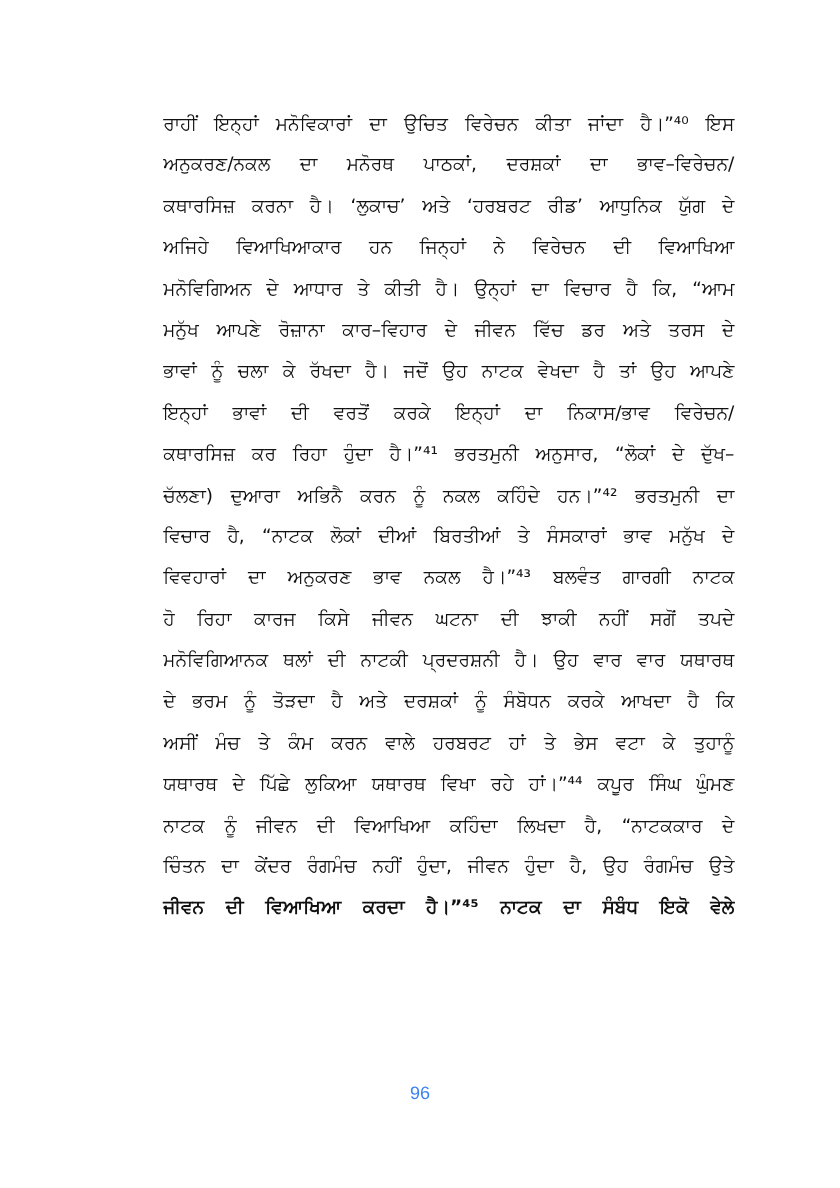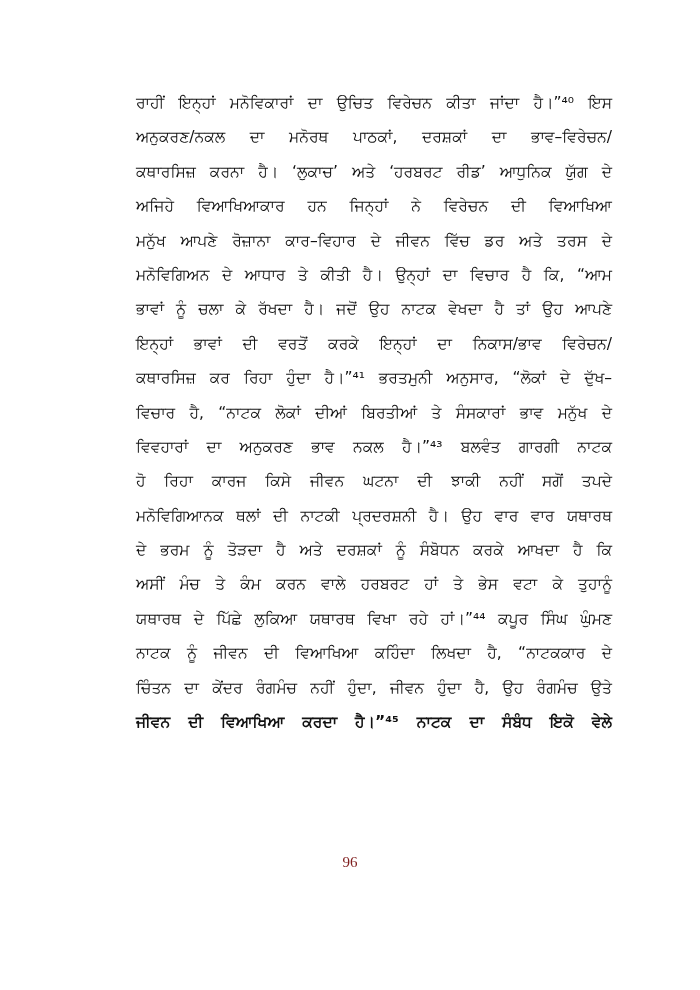--- a/index.html
+++ b/index.html
@@ -40,41 +40,42 @@
       overflow: visible;
     }
     .line.last {
       text-align-last: justify;
       font-weight: bold;
     }
     .page-number {
       position: absolute;
       left: 0;
       width: 700px;
-      top: 854px;
+      top: 903px;
       text-align: center;
-      font-family: Liberation Serif, serif;
+      font-family: Liberation Sans, sans-serif;
       font-size: 15px;
-      color: #7f1d1d;
+      color: #3b82f6;
     }
   </style>
 </head>
 <body>
 
 <div class="page">
   <div class="text-block">
     <span class="line">ਰਾਹੀਂ ਇਨ੍ਹਾਂ ਮਨੋਵਿਕਾਰਾਂ ਦਾ ਉਚਿਤ ਵਿਰੇਚਨ ਕੀਤਾ ਜਾਂਦਾ ਹੈ।”⁴⁰ ਇਸ</span>
     <span class="line">ਅਨੁਕਰਣ/ਨਕਲ ਦਾ ਮਨੋਰਥ ਪਾਠਕਾਂ, ਦਰਸ਼ਕਾਂ ਦਾ ਭਾਵ–ਵਿਰੇਚਨ/</span>
     <span class="line">ਕਥਾਰਸਿਜ਼ ਕਰਨਾ ਹੈ। ‘ਲੁਕਾਚ’ ਅਤੇ ‘ਹਰਬਰਟ ਰੀਡ’ ਆਧੁਨਿਕ ਯੁੱਗ ਦੇ</span>
     <span class="line">ਅਜਿਹੇ ਵਿਆਖਿਆਕਾਰ ਹਨ ਜਿਨ੍ਹਾਂ ਨੇ ਵਿਰੇਚਨ ਦੀ ਵਿਆਖਿਆ</span>
+    <span class="line">ਮਨੋਵਿਗਿਅਨ ਦੇ ਆਧਾਰ ਤੇ ਕੀਤੀ ਹੈ। ਉਨ੍ਹਾਂ ਦਾ ਵਿਚਾਰ ਹੈ ਕਿ, “ਆਮ</span>
     <span class="line">ਮਨੁੱਖ ਆਪਣੇ ਰੋਜ਼ਾਨਾ ਕਾਰ–ਵਿਹਾਰ ਦੇ ਜੀਵਨ ਵਿੱਚ ਡਰ ਅਤੇ ਤਰਸ ਦੇ</span>
-    <span class="line">ਮਨੋਵਿਗਿਅਨ ਦੇ ਆਧਾਰ ਤੇ ਕੀਤੀ ਹੈ। ਉਨ੍ਹਾਂ ਦਾ ਵਿਚਾਰ ਹੈ ਕਿ, “ਆਮ</span>
     <span class="line">ਭਾਵਾਂ ਨੂੰ ਚਲਾ ਕੇ ਰੱਖਦਾ ਹੈ। ਜਦੋਂ ਉਹ ਨਾਟਕ ਵੇਖਦਾ ਹੈ ਤਾਂ ਉਹ ਆਪਣੇ</span>
     <span class="line">ਇਨ੍ਹਾਂ ਭਾਵਾਂ ਦੀ ਵਰਤੋਂ ਕਰਕੇ ਇਨ੍ਹਾਂ ਦਾ ਨਿਕਾਸ/ਭਾਵ ਵਿਰੇਚਨ/</span>
     <span class="line">ਕਥਾਰਸਿਜ਼ ਕਰ ਰਿਹਾ ਹੁੰਦਾ ਹੈ।”⁴¹ ਭਰਤਮੁਨੀ ਅਨੁਸਾਰ, “ਲੋਕਾਂ ਦੇ ਦੁੱਖ–</span>
+    <span class="line">ਚੱਲਣਾ) ਦੁਆਰਾ ਅਭਿਨੈ ਕਰਨ ਨੂੰ ਨਕਲ ਕਹਿੰਦੇ ਹਨ।”⁴² ਭਰਤਮੁਨੀ ਦਾ</span>
     <span class="line">ਵਿਚਾਰ ਹੈ, “ਨਾਟਕ ਲੋਕਾਂ ਦੀਆਂ ਬਿਰਤੀਆਂ ਤੇ ਸੰਸਕਾਰਾਂ ਭਾਵ ਮਨੁੱਖ ਦੇ</span>
     <span class="line">ਵਿਵਹਾਰਾਂ ਦਾ ਅਨੁਕਰਣ ਭਾਵ ਨਕਲ ਹੈ।”⁴³ ਬਲਵੰਤ ਗਾਰਗੀ ਨਾਟਕ</span>
     <span class="line">ਹੋ ਰਿਹਾ ਕਾਰਜ ਕਿਸੇ ਜੀਵਨ ਘਟਨਾ ਦੀ ਝਾਕੀ ਨਹੀਂ ਸਗੋਂ ਤਪਦੇ</span>
     <span class="line">ਮਨੋਵਿਗਿਆਨਕ ਥਲਾਂ ਦੀ ਨਾਟਕੀ ਪ੍ਰਦਰਸ਼ਨੀ ਹੈ। ਉਹ ਵਾਰ ਵਾਰ ਯਥਾਰਥ</span>
     <span class="line">ਦੇ ਭਰਮ ਨੂੰ ਤੋੜਦਾ ਹੈ ਅਤੇ ਦਰਸ਼ਕਾਂ ਨੂੰ ਸੰਬੋਧਨ ਕਰਕੇ ਆਖਦਾ ਹੈ ਕਿ</span>
     <span class="line">ਅਸੀਂ ਮੰਚ ਤੇ ਕੰਮ ਕਰਨ ਵਾਲੇ ਹਰਬਰਟ ਹਾਂ ਤੇ ਭੇਸ ਵਟਾ ਕੇ ਤੁਹਾਨੂੰ</span>
     <span class="line">ਯਥਾਰਥ ਦੇ ਪਿੱਛੇ ਲੁਕਿਆ ਯਥਾਰਥ ਵਿਖਾ ਰਹੇ ਹਾਂ।”⁴⁴ ਕਪੂਰ ਸਿੰਘ ਘੁੰਮਣ</span>
     <span class="line">ਨਾਟਕ ਨੂੰ ਜੀਵਨ ਦੀ ਵਿਆਖਿਆ ਕਹਿੰਦਾ ਲਿਖਦਾ ਹੈ, “ਨਾਟਕਕਾਰ ਦੇ</span>
     <span class="line">ਚਿੰਤਨ ਦਾ ਕੇਂਦਰ ਰੰਗਮੰਚ ਨਹੀਂ ਹੁੰਦਾ, ਜੀਵਨ ਹੁੰਦਾ ਹੈ, ਉਹ ਰੰਗਮੰਚ ਉਤੇ</span>
     <span class="line last">ਜੀਵਨ ਦੀ ਵਿਆਖਿਆ ਕਰਦਾ ਹੈ।”⁴⁵ ਨਾਟਕ ਦਾ ਸੰਬੰਧ ਇਕੋ ਵੇਲੇ</span>

